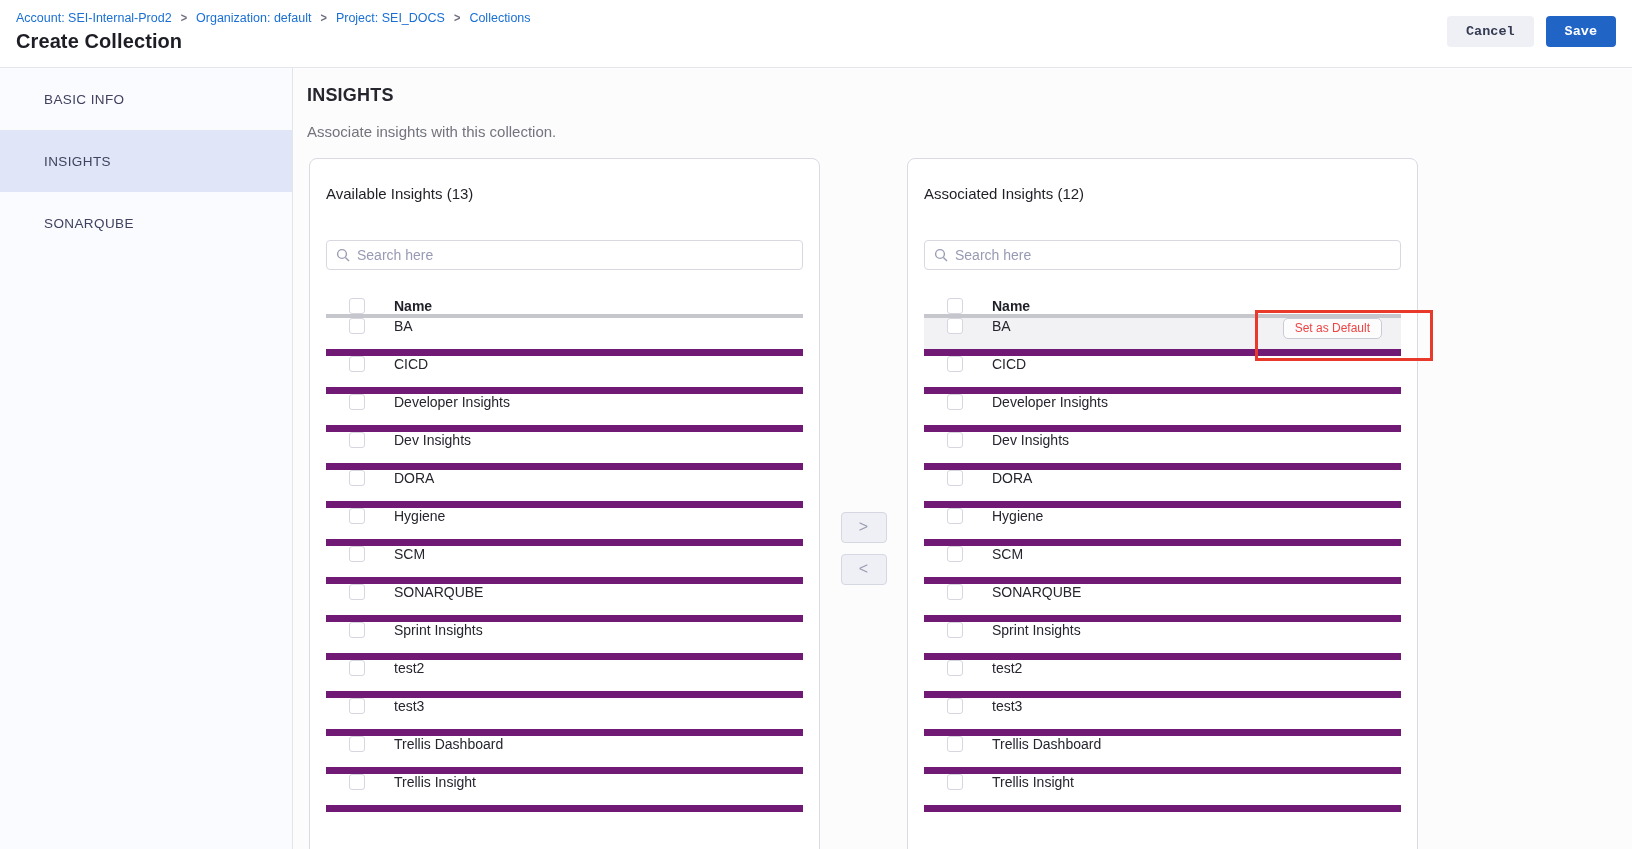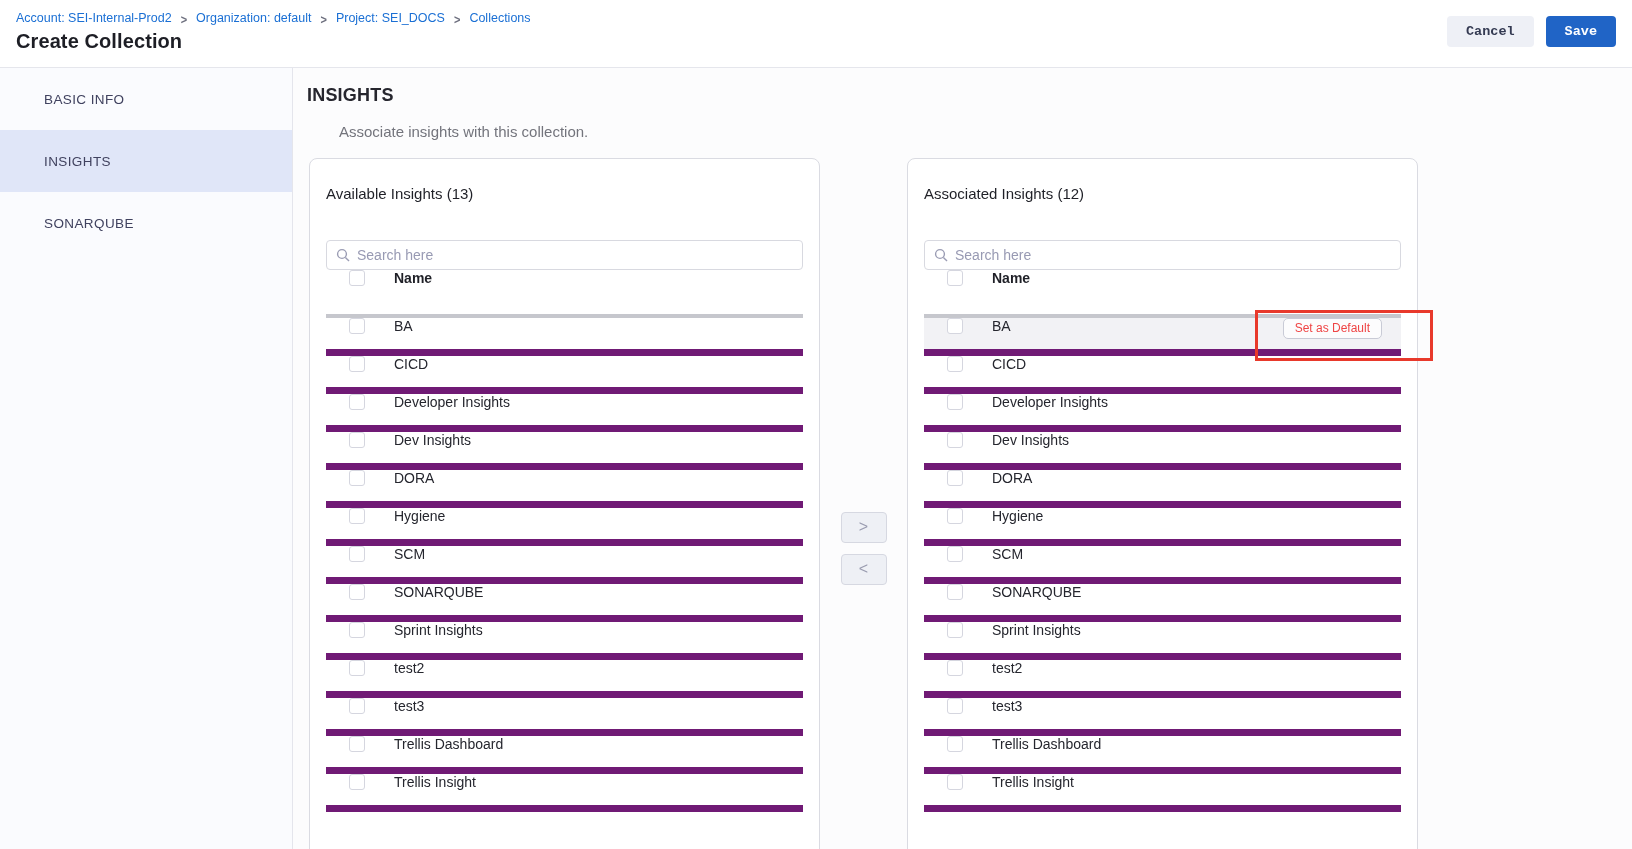--- a/index.html
+++ b/index.html
@@ -12,42 +12,42 @@
   }
 
   
   .top-header {
     height: 68px;
     padding: 11px 16px 0 16px;
     border-bottom: 1px solid #e5e6ec;
     position: relative;
     background: #ffffff;
   }
-  .breadcrumb { display: flex; align-items: flex-end; gap: 9px; font-size: 12.5px; }
+  .breadcrumb { display: flex; align-items: flex-start; gap: 9px; font-size: 12.5px; }
   .crumb-link { color: #1a6fd4; text-decoration: none; cursor: pointer; }
   .crumb-sep { color: #6d6f7e; font-weight: 700; font-size: 11px; transform: scaleY(1.15); }
   .page-title { margin-top: 5px; font-size: 20px; font-weight: 700; color: #1d1e25; letter-spacing: 0.1px; }
   .header-actions { position: absolute; right: 16px; top: 16px; display: flex; gap: 12px; }
   .btn { border: none; border-radius: 4px; font-family: Liberation Mono, monospace; font-size: 13.5px; font-weight: 700; height: 31px; padding: 0 19px; cursor: pointer; }
   .btn-cancel { background: #eef0f6; color: #343a52; }
   .btn-save { background: #2064c6; color: #ffffff; }
 
   
   .layout { display: flex; height: 781px; }
   .sidebar { width: 293px; flex: 0 0 293px; background: #fafbfe; border-right: 1px solid #e4e5ec; }
   .side-item {
     height: 62px; display: flex; align-items: center;
     padding-left: 44px; font-size: 13.5px; color: #40425f;
     letter-spacing: 0.4px; cursor: pointer;
   }
   .side-item.active { background: #e0e6f8; }
 
   .main { flex: 1; background: #fcfcfd; padding: 18px 0 0 14px; }
   .main-heading { font-size: 18px; font-weight: 700; color: #26262e; line-height: 18px; letter-spacing: 0.2px; }
-  .main-subtitle { margin-top: 20px; font-size: 15px; color: #73747c; line-height: 15px; margin-left: 32px; }
+  .main-subtitle { margin-top: 20px; font-size: 15px; color: #73747c; line-height: 15px; }
 
   .panels-row { display: flex; margin-top: 19px; align-items: flex-start; }
   .panel {
     width: 511px; flex: 0 0 511px; height: 700px;
     background: #ffffff; border: 1px solid #dadbe2; border-radius: 8px;
     padding: 0 16px; overflow: hidden;
   }
   .panel-available { margin-left: 2px; }
   .panel-title { margin-top: 25px; font-size: 15px; font-weight: 400; color: #1f2027; line-height: 20px; }
 
@@ -57,21 +57,21 @@
     display: flex; align-items: center; gap: 7px; padding: 0 9px;
     background: #fff;
   }
   .search-box input {
     border: none; outline: none; flex: 1; font-family: inherit;
     font-size: 14px; color: #33344a; background: transparent;
   }
   .search-box input::placeholder { color: #989ab3; }
   .search-icon { display: flex; align-items: center; }
 
-  .table-header { height: 44px; display: flex; align-items: flex-start; padding-left: 23px; }
+  .table-header { height: 44px; display: flex; align-items: flex-end; padding-left: 23px; }
   .table-header .col-name { margin-left: 29px; font-size: 14px; font-weight: 700; color: #1f2027; }
   .thick-divider { height: 4px; background: #c6c7cd; }
 
   .checkbox {
     width: 16px; height: 16px; flex: 0 0 16px;
     border: 1px solid #d5d6df; border-radius: 3px; background: #ffffff;
     cursor: pointer;
   }
 
   .row {

